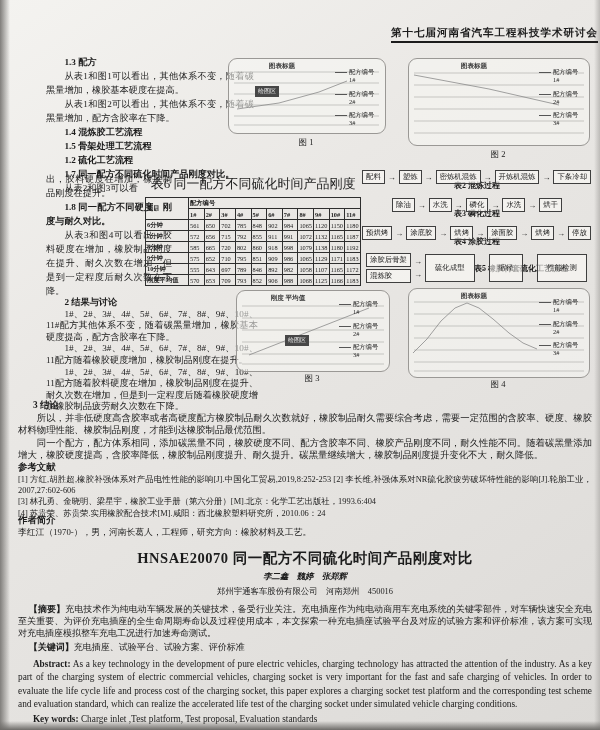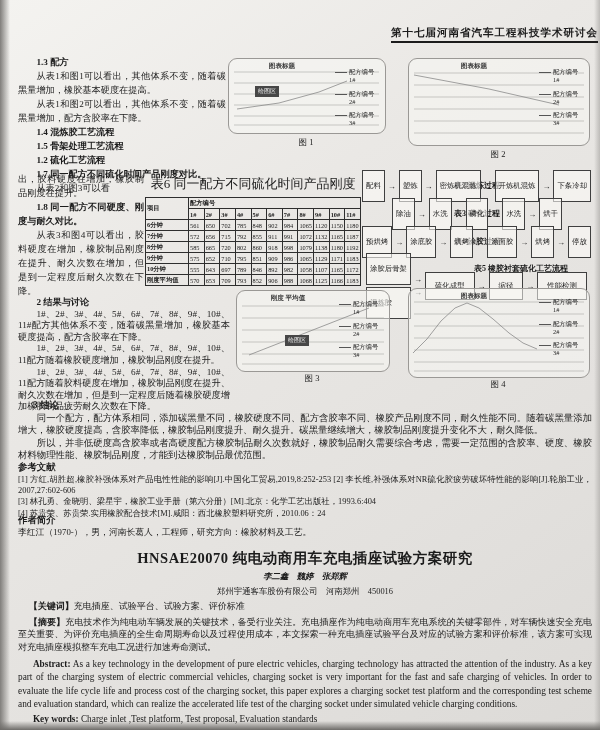--- a/index.html
+++ b/index.html
@@ -7,21 +7,21 @@
         background:linear-gradient(145deg,#f4f3f0 0%,#eae8e5 35%,#e3e1de 70%,#dcdad7 100%);
         font-family:"Liberation Serif","DejaVu Serif",serif;color:#1c1c1c;}
   .edge-left{position:absolute;left:0;top:0;width:10px;height:100%;
         background:linear-gradient(90deg,#807e7b,rgba(230,228,225,0));}
   .edge-bottom{position:absolute;left:0;bottom:0;width:100%;height:9px;
         background:linear-gradient(0deg,#6e6c69,rgba(230,228,225,0));}
   .edge-right{position:absolute;right:0;top:0;width:6px;height:100%;
         background:linear-gradient(270deg,#bdbbb8,rgba(230,228,225,0));}
   .hdr{position:absolute;top:26px;right:2px;font-weight:700;font-size:10.5px;
         letter-spacing:1px;border-bottom:2px solid #1c1c1c;padding-bottom:1px;}
-  .col{position:absolute;font-size:9.2px;line-height:14px;}
+  .col{position:absolute;font-size:9.2px;line-height:14px;margin-left:28px;}
   .ln{text-align:justify;}
   .ln.h{font-weight:700;text-indent:2em;}
   .ln.p{text-indent:2em;}
   .ln.cont{text-indent:0;}
   
   .t6wrap{position:absolute;left:145px;top:175px;width:216px;}
   .t6title{font-weight:400;font-size:13px;text-align:center;margin-bottom:4px;}
   .t6wrap table{border-collapse:collapse;width:100%;font-size:6.3px;table-layout:fixed;}
   .t6wrap th,.t6wrap td{border:1px solid #2e2e2e;padding:0 1px;height:10px;
         font-weight:400;text-align:left;overflow:hidden;white-space:nowrap;}
@@ -37,21 +37,21 @@
   .legend{position:absolute;right:3px;top:9px;width:47px;display:flex;
         flex-direction:column;gap:6px;font-size:6.3px;line-height:1.25;}
   .leg{display:flex;gap:2px;}
   .ldash{width:12px;border-top:1px solid #555;margin-top:4px;flex:none;}
   .figcap{position:absolute;text-align:center;font-size:8.5px;}
   
   .flowtitle{position:absolute;left:362px;width:230px;text-align:center;
         font-size:8px;font-weight:700;margin-top:20px;}
   .flowrow{position:absolute;display:flex;align-items:center;gap:3px;
         font-size:7.4px;white-space:nowrap;}
-  .fbox{border:1px solid #3f3f3f;padding:10px 3px;background:rgba(251,250,247,.6);}
+  .fbox{border:1px solid #3f3f3f;padding:1px 3px;background:rgba(251,250,247,.6);}
   .farr{font-size:8px;flex:none;}
   .fbox.big{height:26px;display:flex;align-items:center;padding:0 9px;}
   .t5in{display:flex;flex-direction:column;gap:2px;}
   .t5arrcol{display:flex;flex-direction:column;gap:4px;font-size:8px;}
   
   .wide{position:absolute;left:18px;width:574px;font-size:9.4px;line-height:12.6px;}
   .wide .ln.h{text-indent:1.6em;}
   .refline{font-size:8.4px;line-height:11.4px;text-align:justify;}
   .refhead{font-weight:700;font-size:9.4px;}
   
@@ -383,44 +383,44 @@
           <span class="ldash"></span>
           <span class="ltxt">配方编号 3#</span>
         </div>
       </div>
   </div>
   <div class="figcap" style="left:408px;top:379px;width:180px;">图 4</div>
 
   <div class="wide" style="top:399px;">
     <div class="ln h">3 结论</div>
     <div id="conclParas">
+        <div class="ln p">所以，并非低硬度高含胶率或者高硬度配方橡胶制品耐久次数就好，橡胶制品耐久需要综合考虑，需要一定范围的含胶率、硬度、橡胶材料物理性能、橡胶制品刚度，才能到达橡胶制品最优范围。</div>
         <div class="ln p">同一个配方，配方体系相同，添加碳黑量不同，橡胶硬度不同、配方含胶率不同、橡胶产品刚度不同，耐久性能不同。随着碳黑量添加增大，橡胶硬度提高，含胶率降低，橡胶制品刚度提升、耐久提升。碳黑量继续增大，橡胶制品刚度提升变化不大，耐久降低。</div>
-        <div class="ln p">所以，并非低硬度高含胶率或者高硬度配方橡胶制品耐久次数就好，橡胶制品耐久需要综合考虑，需要一定范围的含胶率、硬度、橡胶材料物理性能、橡胶制品刚度，才能到达橡胶制品最优范围。</div>
       </div>
   </div>
 
   <div class="wide" style="top:461px;">
     <div class="refhead">参考文献</div>
     <div id="refList">
         <div class="refline">[1] 方红,胡胜超,橡胶补强体系对产品电性性能的影响[J].中国化工贸易,2019,8:252-253 [2] 李长维,补强体系对NR硫化胶疲劳破坏特性能的影响[J].轮胎工业，2007,27:602-606</div>
         <div class="refline">[3] 林孔勇、金晓明、梁星宇，橡胶工业手册（第六分册）[M].北京：化学工艺出版社，1993.6:404</div>
         <div class="refline">[4] 苏贵荣、苏贵荣.实用橡胶配合技术[M].咸阳：西北橡胶塑料研究所，2010.06：24</div>
       </div>
   </div>
 
   <div class="wide" style="top:514px;">
     <div class="refhead">作者简介</div>
     <div class="refline" style="font-size:8.8px;">李红江（1970-），男，河南长葛人，工程师，研究方向：橡胶材料及工艺。</div>
   </div>
 
   <div class="wide" style="top:552px;">
-    <div class="a2title">HNSAE20070 纯电动商用车充电插座试验方案研究</div>
+    <div class="a2title">HNSAE20070 同一配方不同硫化时间产品刚度对比</div>
     <div class="a2authors">李二鑫　魏婷　张郑辉</div>
     <div class="a2affil">郑州宇通客车股份有限公司　河南郑州　450016</div>
+    <div class="a2p"><span class="b">【摘要】</span><span>充电技术作为纯电动车辆发展的关键技术，备受行业关注。充电插座作为纯电动商用车充电系统的关键零部件，对车辆快速安全充电至关重要、为评价充电插座的全生命周期寿命以及过程使用成本，本文探索一种充电插座试验平台及对应的试验方案和评价标准，该方案可实现对充电插座模拟整车充电工况进行加速寿命测试。</span></div>
     <div class="a2p" style="margin-top:1px;"><span class="b">【关键词】</span><span>充电插座、试验平台、试验方案、评价标准</span></div>
-    <div class="a2p"><span class="b">【摘要】</span><span>充电技术作为纯电动车辆发展的关键技术，备受行业关注。充电插座作为纯电动商用车充电系统的关键零部件，对车辆快速安全充电至关重要、为评价充电插座的全生命周期寿命以及过程使用成本，本文探索一种充电插座试验平台及对应的试验方案和评价标准，该方案可实现对充电插座模拟整车充电工况进行加速寿命测试。</span></div>
     <div class="a2en"><span class="b">Abstract:</span> <span>As a key technology in the development of pure electric vehicles, charging technology has attracted the attention of the industry. As a key part of the charging system of electric commercial vehicles, charging socket is very important for the fast and safe charging of vehicles. In order to evaluate the life cycle life and process cost of the charging socket, this paper explores a charging socket test platform and the corresponding test scheme and evaluation standard, which can realize the accelerated life test of the charging socket under simulated vehicle charging conditions.</span></div>
     <div class="a2en" style="margin-top:1px;"><span class="b">Key words:</span> <span>Charge inlet ,Test platform, Test proposal, Evaluation standards</span></div>
 
   </div>
 
   <div class="edge-bottom"></div>
 </div>
 
 </body></html>

